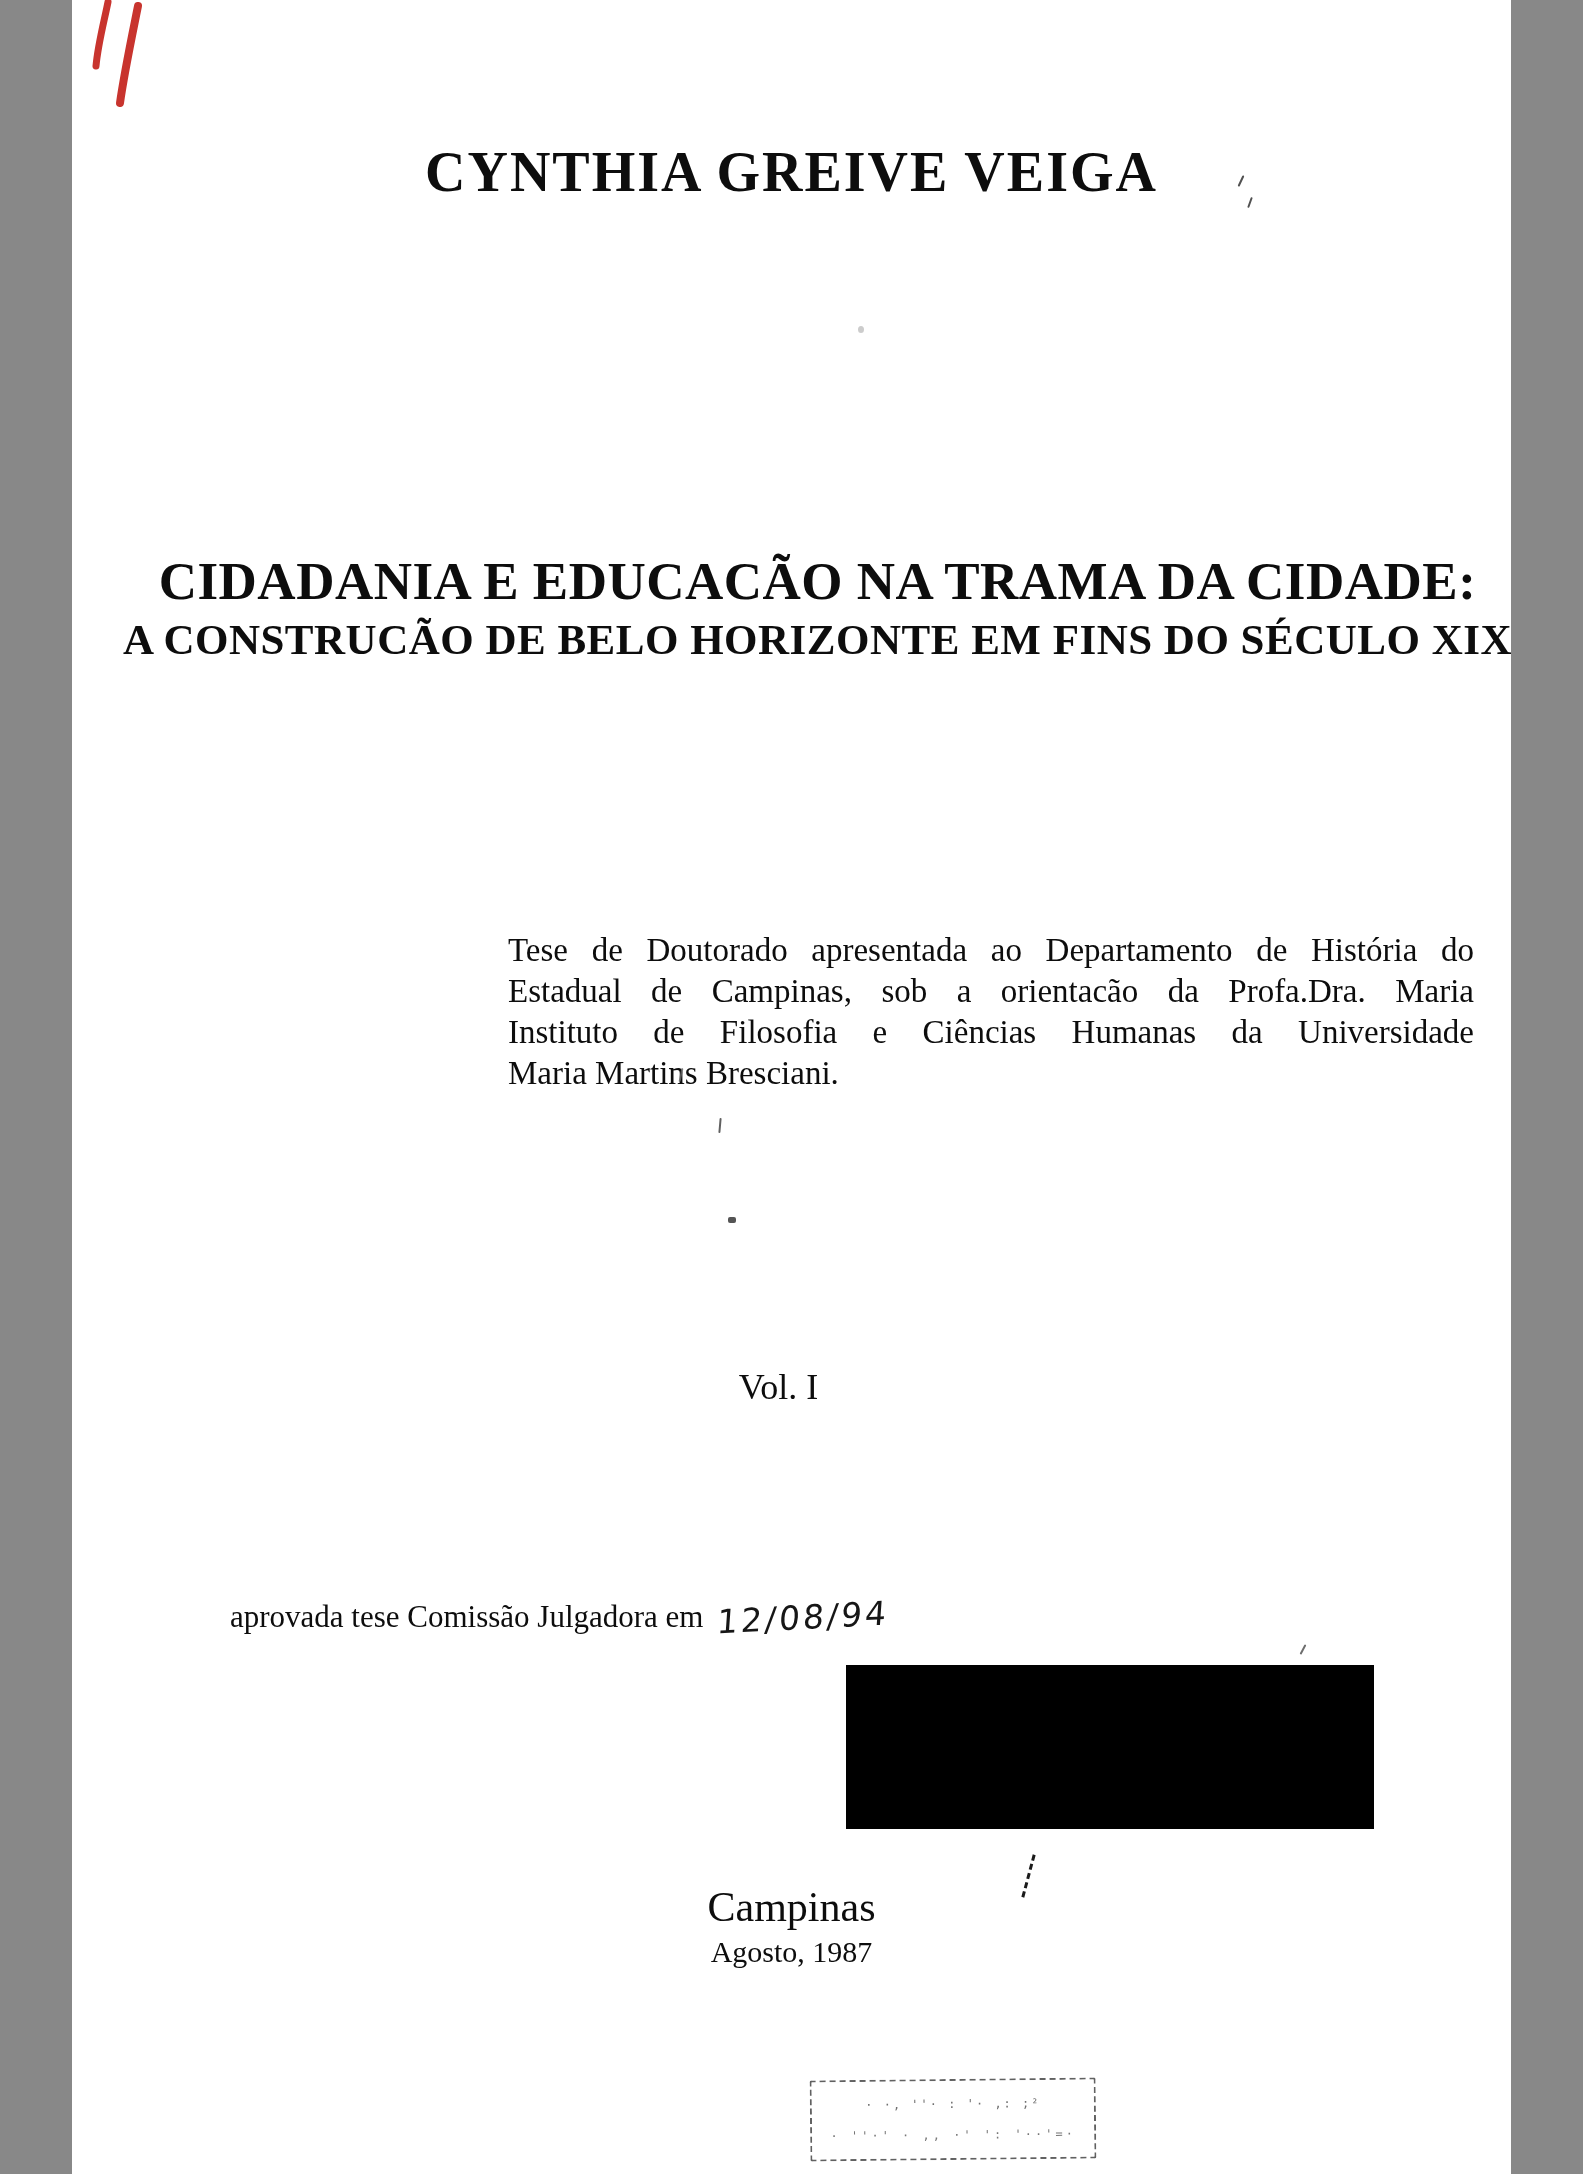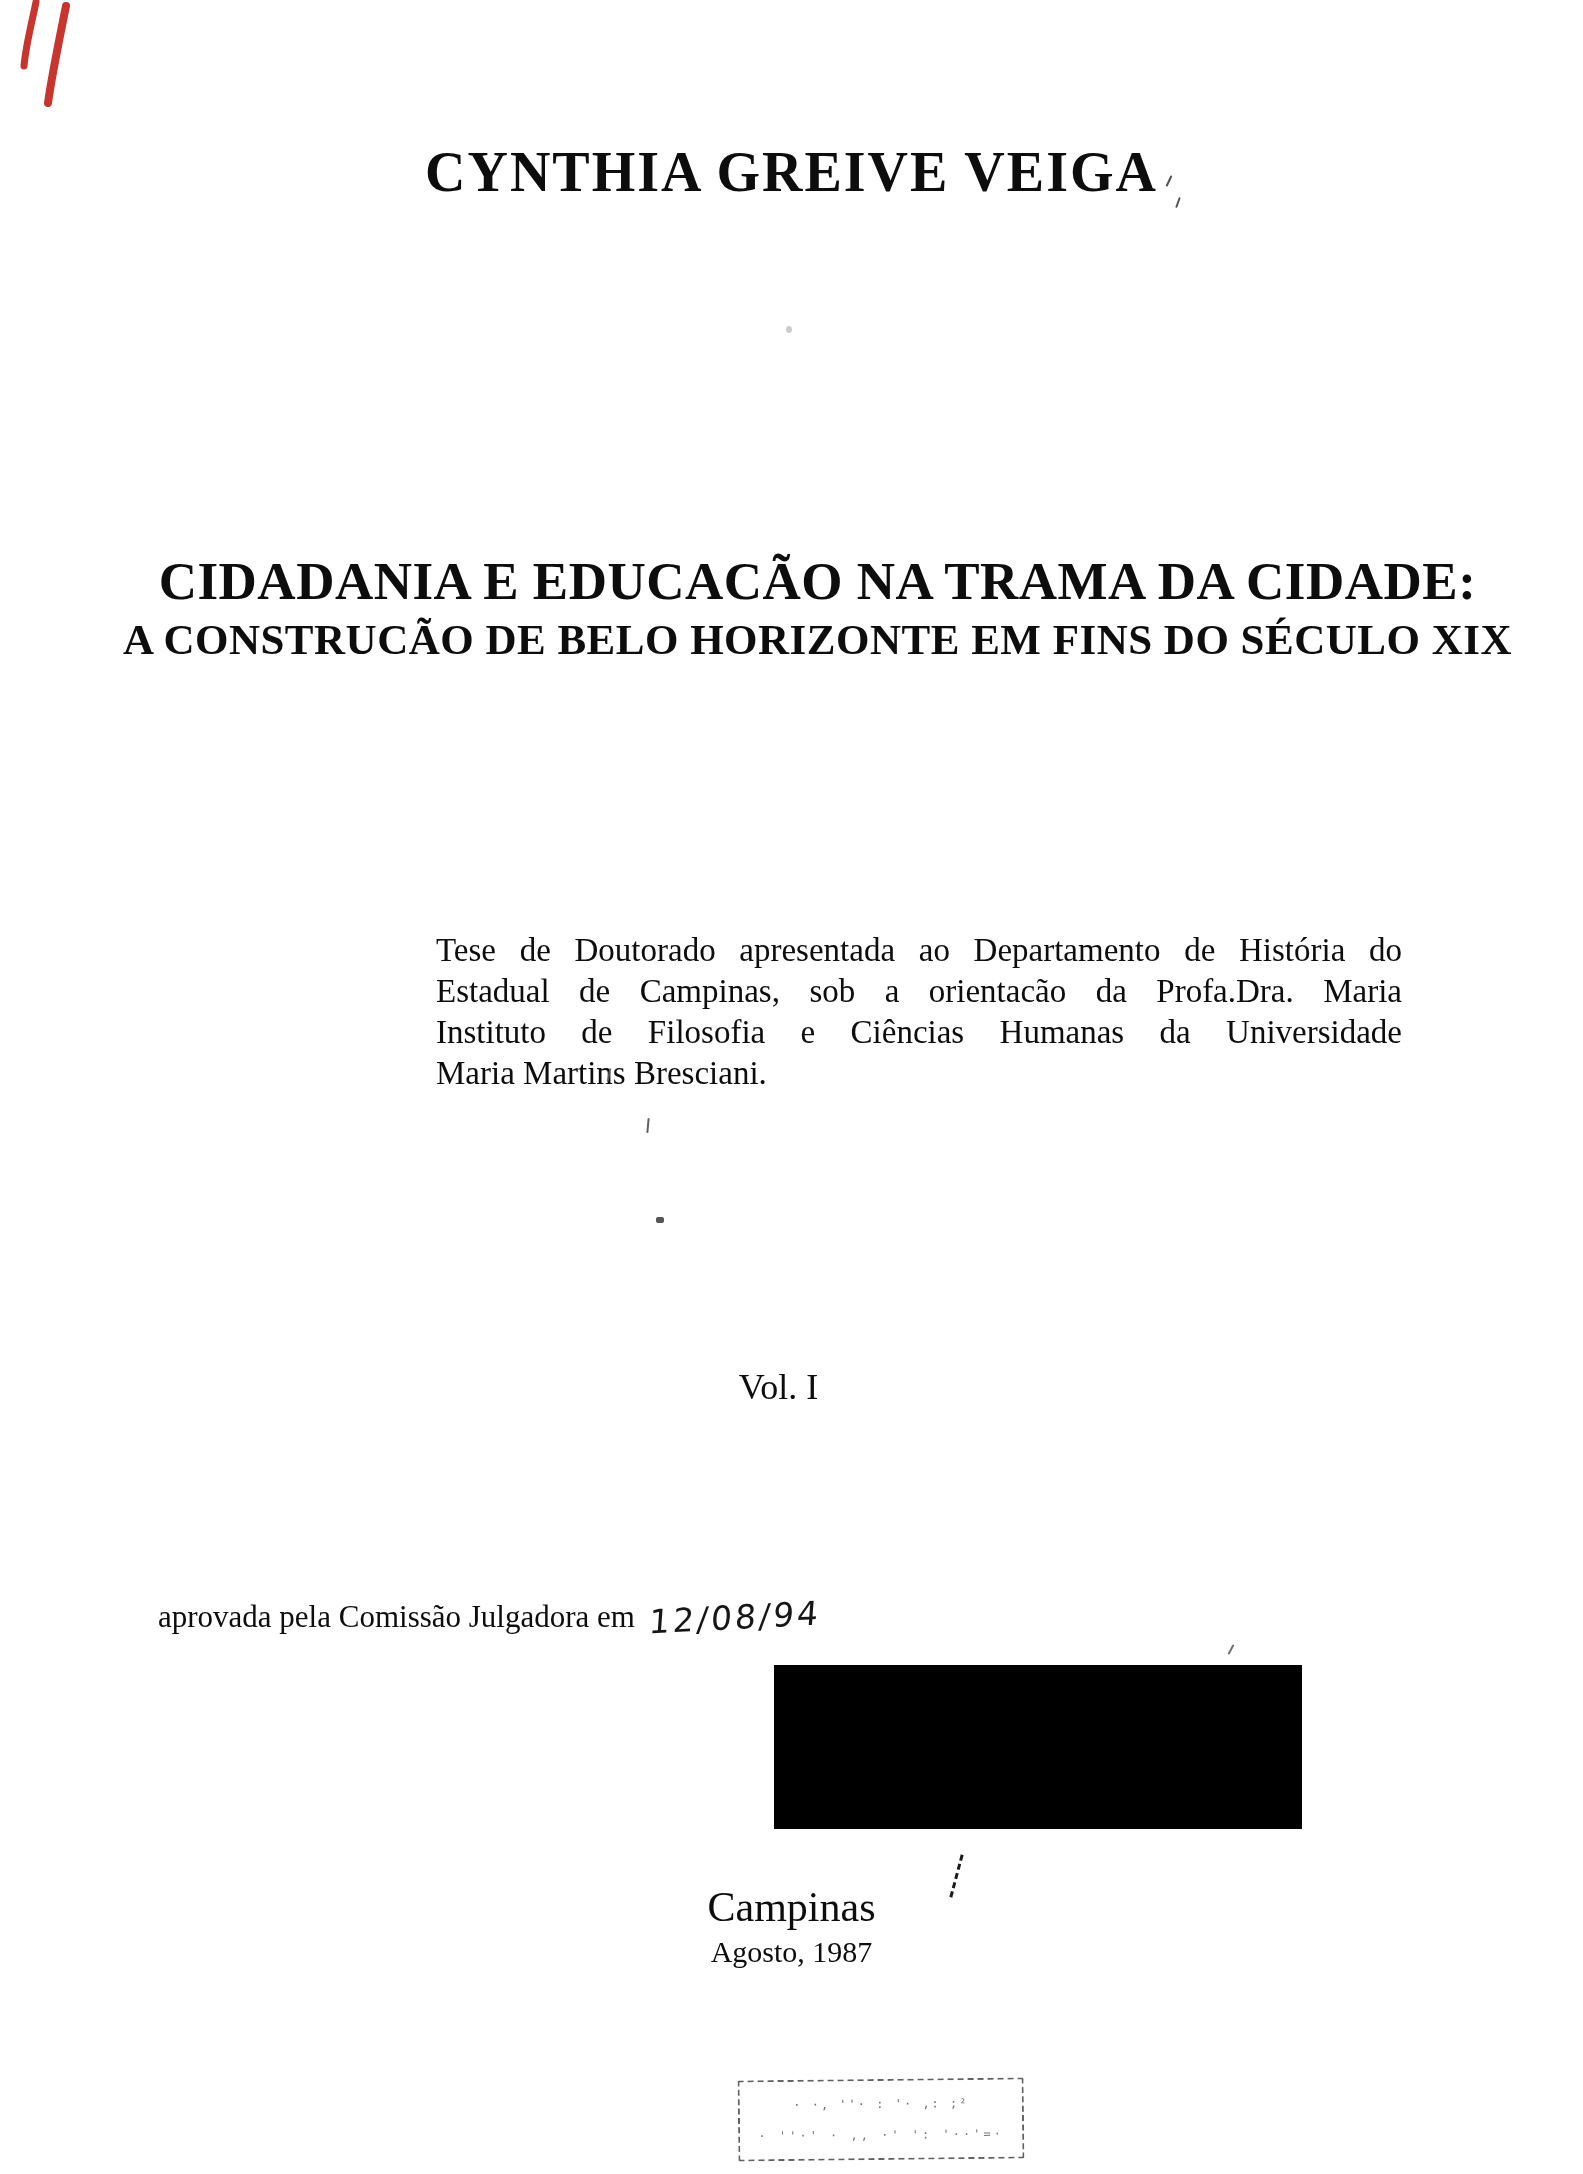--- a/index.html
+++ b/index.html
@@ -1,17 +1,17 @@
 <!DOCTYPE html>
 <html style="--ink: #0d0d0d; --red_mark: #c8342e; --redaction: #000000; --paper: #ffffff;"><head>
 <meta charset="utf-8">
 <style>
   html,body{margin:0;padding:0;background:#888;}
   .page{
-    position:relative;width:1583px;height:2174px;margin:0 auto;
+    position:relative;width:1439px;height:2174px;margin:0 auto;
     background:var(--paper,#ffffff);color:var(--ink,#0d0d0d);
     font-family:"Liberation Serif","DejaVu Serif",serif;overflow:hidden;
   }
   .abs{position:absolute;}
   .centered{left:0;right:0;text-align:center;}
   
   .author{
     top:142px;font-size:56px;font-weight:700;letter-spacing:2px;line-height:1.1;
   }
   
@@ -95,21 +95,21 @@
   <div class="tickmark" style="left:647px;top:1118px;height:15px;transform:rotate(5deg);background:#444;"></div>
 
   <div class="dotmark" style="left:656px;top:1217px;width:8px;height:6px;background:#555;border-radius:2px;"></div>
 
   <div class="abs centered volume">
     <span>Vol. I</span>
   </div>
 
   <div class="abs statement">
     <div class="row">
-      <span>aprovada pela Comissão Julgadora em</span><span class="handwritten">12/08/94</span>
+      <span>aprovada tese Comissão Julgadora em</span><span class="handwritten">12/08/94</span>
     </div>
   </div>
 
   <div class="abs trailing-comma">,</div>
 
   <div class="tickmark" style="left:1230px;top:1644px;height:11px;transform:rotate(28deg);background:#555;"></div>
 
   <div class="abs redaction"></div>
 
   <div class="abs slash-mark"></div>

